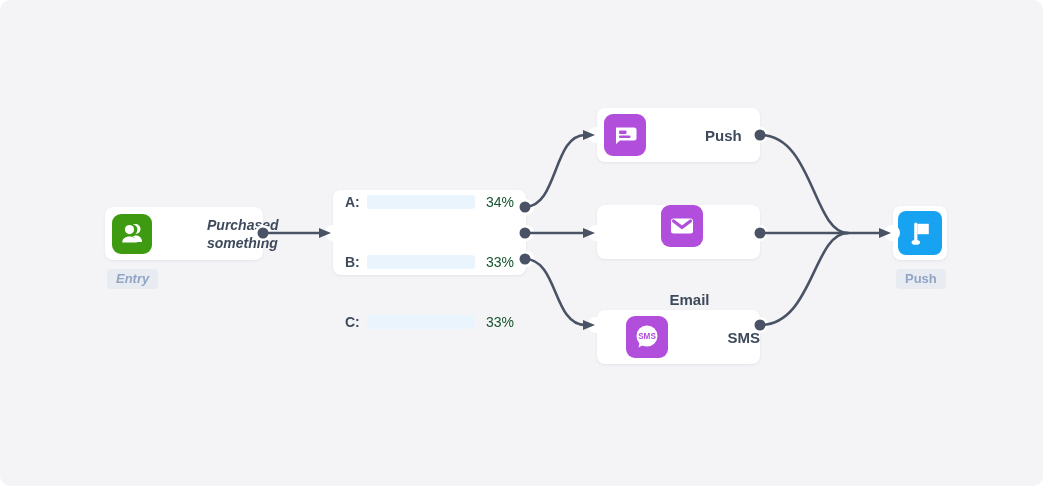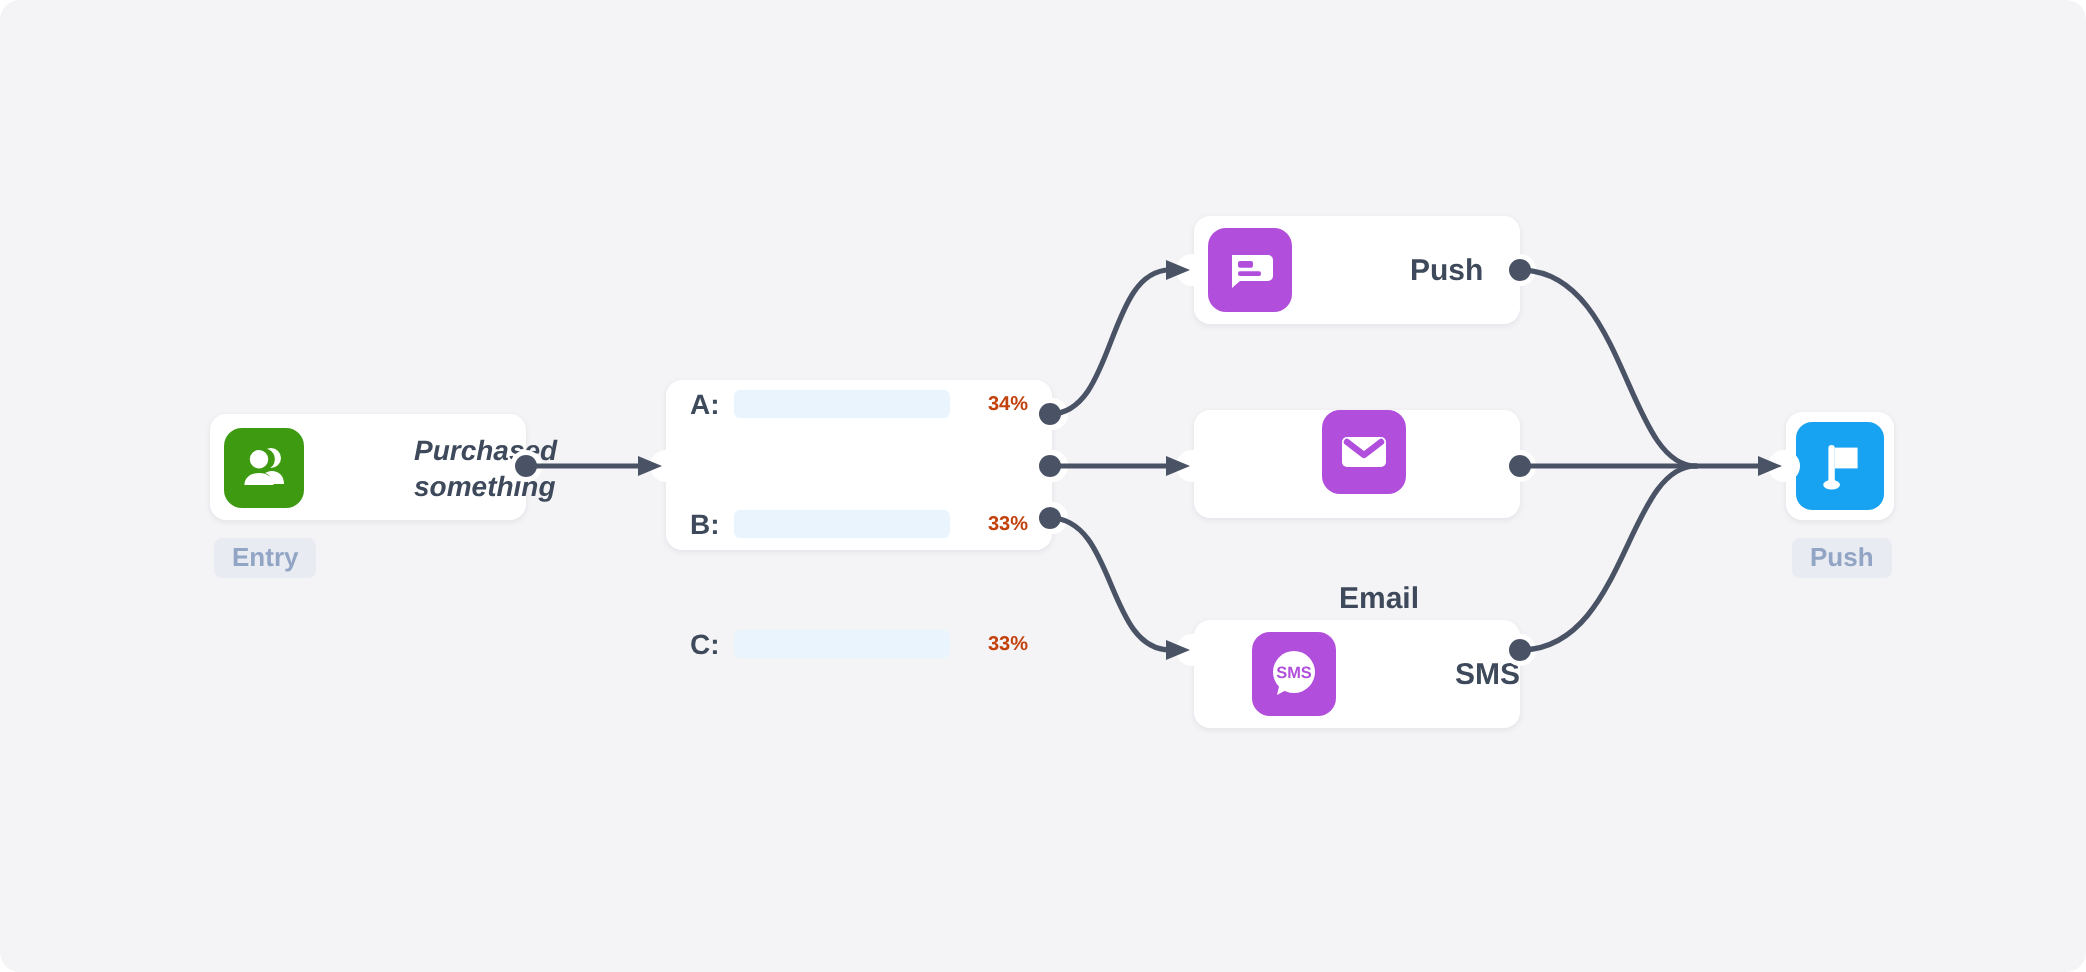--- a/index.html
+++ b/index.html
@@ -40,21 +40,21 @@
   }
   .badge {
     position:absolute;
     background:#e8ebf2;
     color:#92a5c5;
     font-size:13px; font-weight:700;
     padding:2px 9px 3px 9px;
     border-radius:4px;
     z-index:2;
   }
-  .entry-badge { left:107px; top:269px; }
+  .entry-badge { left:107px; top:269px;font-style:italic; }
   .exit-badge  { left:896px; top:269px; }
 
   .split-card {
     left:333px; top:190px; width:193px; height:85px;
     flex-direction:column;
     justify-content:space-evenly;
     align-items:stretch;
     padding:4px 12px;
   }
   .split-row { display:flex; align-items:center; }
@@ -69,22 +69,22 @@
     overflow:hidden;
   }
   .split-fill {
     height:100%;
     background:#18a0f4;
     border-radius:3px 0 0 3px;
   }
   .split-pct {
     flex:1;
     text-align:right;
-    font-size:10px; font-weight:700;
-    color:#c2410c;
+    font-size:14px; font-weight:400;
+    color:#14532d;
   }
 
   .channel-card { left:597px; width:163px; height:54px; padding-left:7px; }
   .channel-card .node-icon { width:42px; height:42px; }
   .channel-label {
     margin-left:15px;
     font-size:15px; font-weight:700;
     color:#3e4a5b;
   }
   .push-card  { top:108px; }

